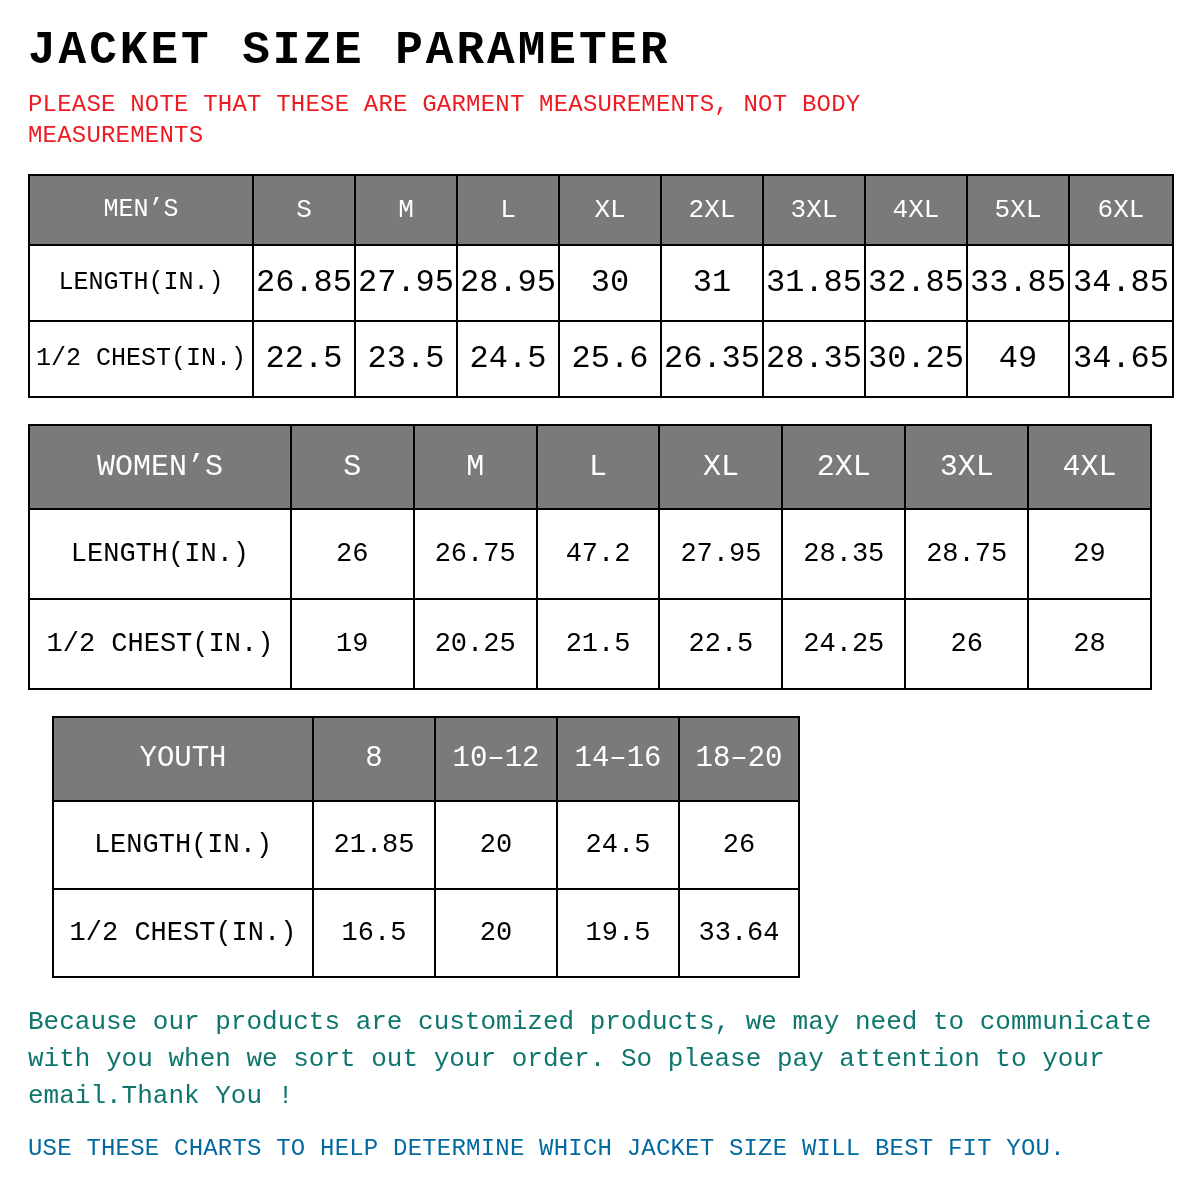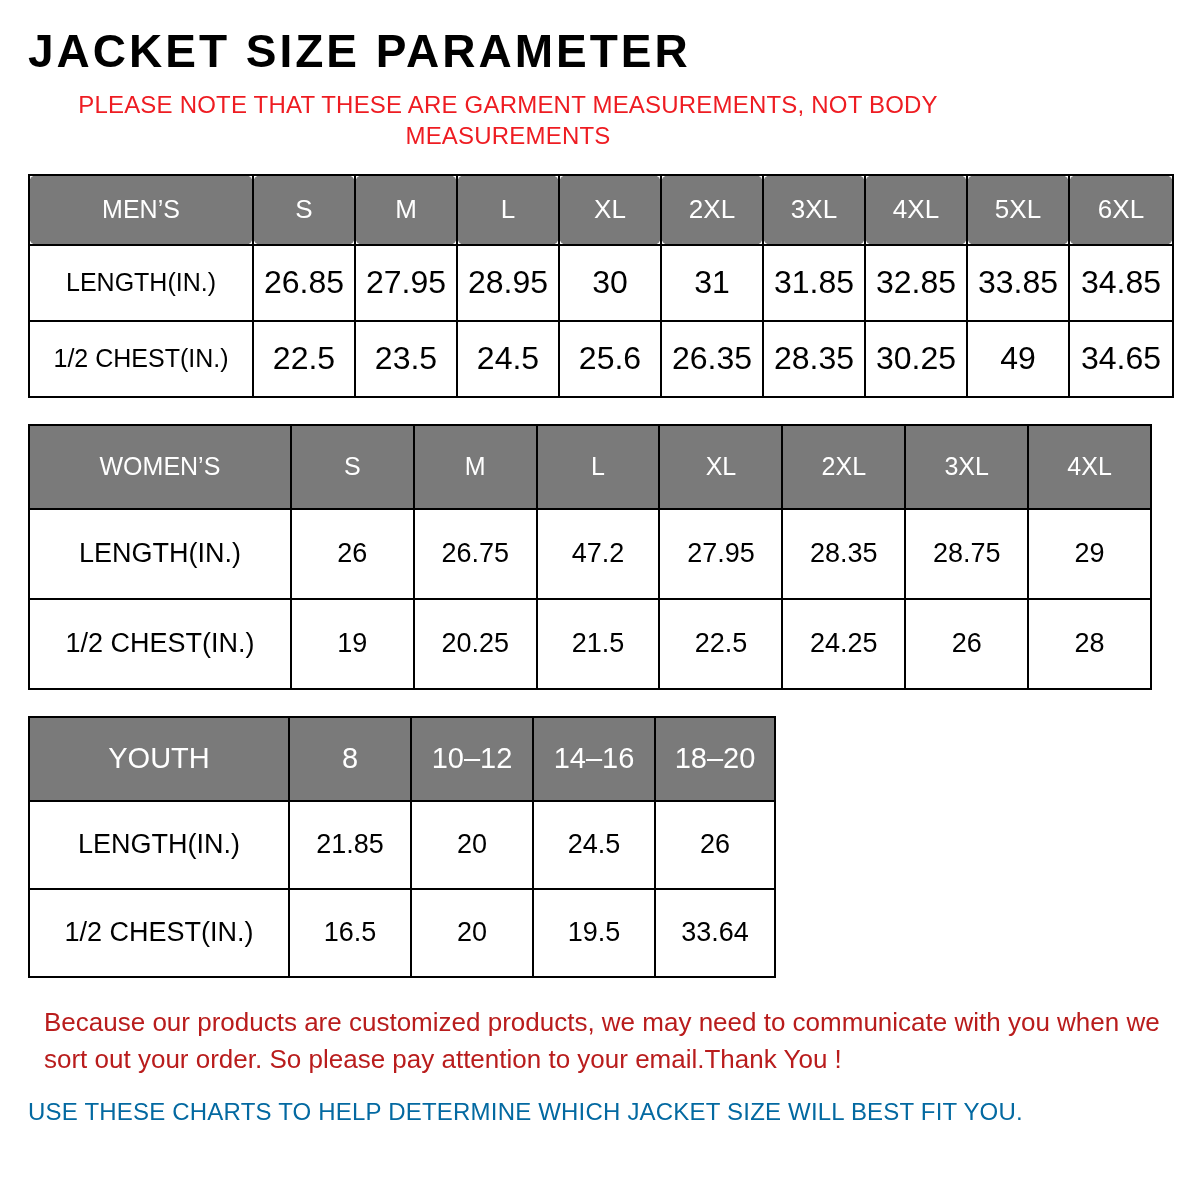--- a/index.html
+++ b/index.html
@@ -13,41 +13,41 @@
     font-family: "Liberation Sans", sans-serif;
     color: #000000;
     overflow: hidden;
   }
   .page {
     position: relative;
     width: 1200px;
     height: 1200px;
     box-sizing: border-box;
     padding: 26px 28px 12px 28px;
+    font-family: Liberation Mono, monospace;
   }
 
   
   .title {
     font-size: 46px;
     font-weight: bold;
     letter-spacing: 3px;
     line-height: 1.1;
     margin: 0 0 12px 0;
     color: #000;
   }
 
   
   .note-top {
     color: #ee1c22;
     font-size: 24px;
     line-height: 1.32;
     letter-spacing: 0.2px;
     max-width: 960px;
     margin: 0 0 22px 0;
-    text-align: center;
   }
 
   
   table.size-table {
     border-collapse: collapse;
     table-layout: fixed;
     margin-bottom: 26px;
     background: #fff;
   }
   table.size-table td,
@@ -59,41 +59,41 @@
     color: #000;
     background: #fff;
   }
   table.size-table thead td {
     background: #7a7a7a;
     color: #ffffff;
   }
 
   
   #mens-table { width: 1144px; }
-  #mens-table thead td { height: 66px; font-size: 26px; border-radius: 8px; }
+  #mens-table thead td { height: 66px; font-size: 26px; }
   #mens-table tbody td { height: 72px; font-size: 32px; }
   #mens-table thead td.label-cell,
   #mens-table tbody td.label-cell { font-size: 25px; }
 
   
   #womens-table { width: 1124px; }
-  #womens-table thead td { height: 80px; font-size: 25px; }
+  #womens-table thead td { height: 80px; font-size: 30px; }
   #womens-table tbody td { height: 86px; font-size: 27px; }
 
   
-  #youth-table { width: 746px; }
+  #youth-table { width: 746px; margin-left: 24px; }
   #youth-table thead td { height: 80px; font-size: 29px; }
   #youth-table tbody td { height: 84px; font-size: 27px; }
 
   
   .note-bottom-1 {
-    color: #b91c1c;
+    color: #0f766e;
     font-size: 26px;
     line-height: 1.42;
-    margin: 8px 0 18px 16px;
+    margin: 8px 0 18px 0;
     max-width: 1135px;
   }
   .note-bottom-2 {
     color: #0369a1;
     font-size: 24px;
     line-height: 1.35;
     letter-spacing: 0.2px;
     margin: 0;
   }
 </style>

